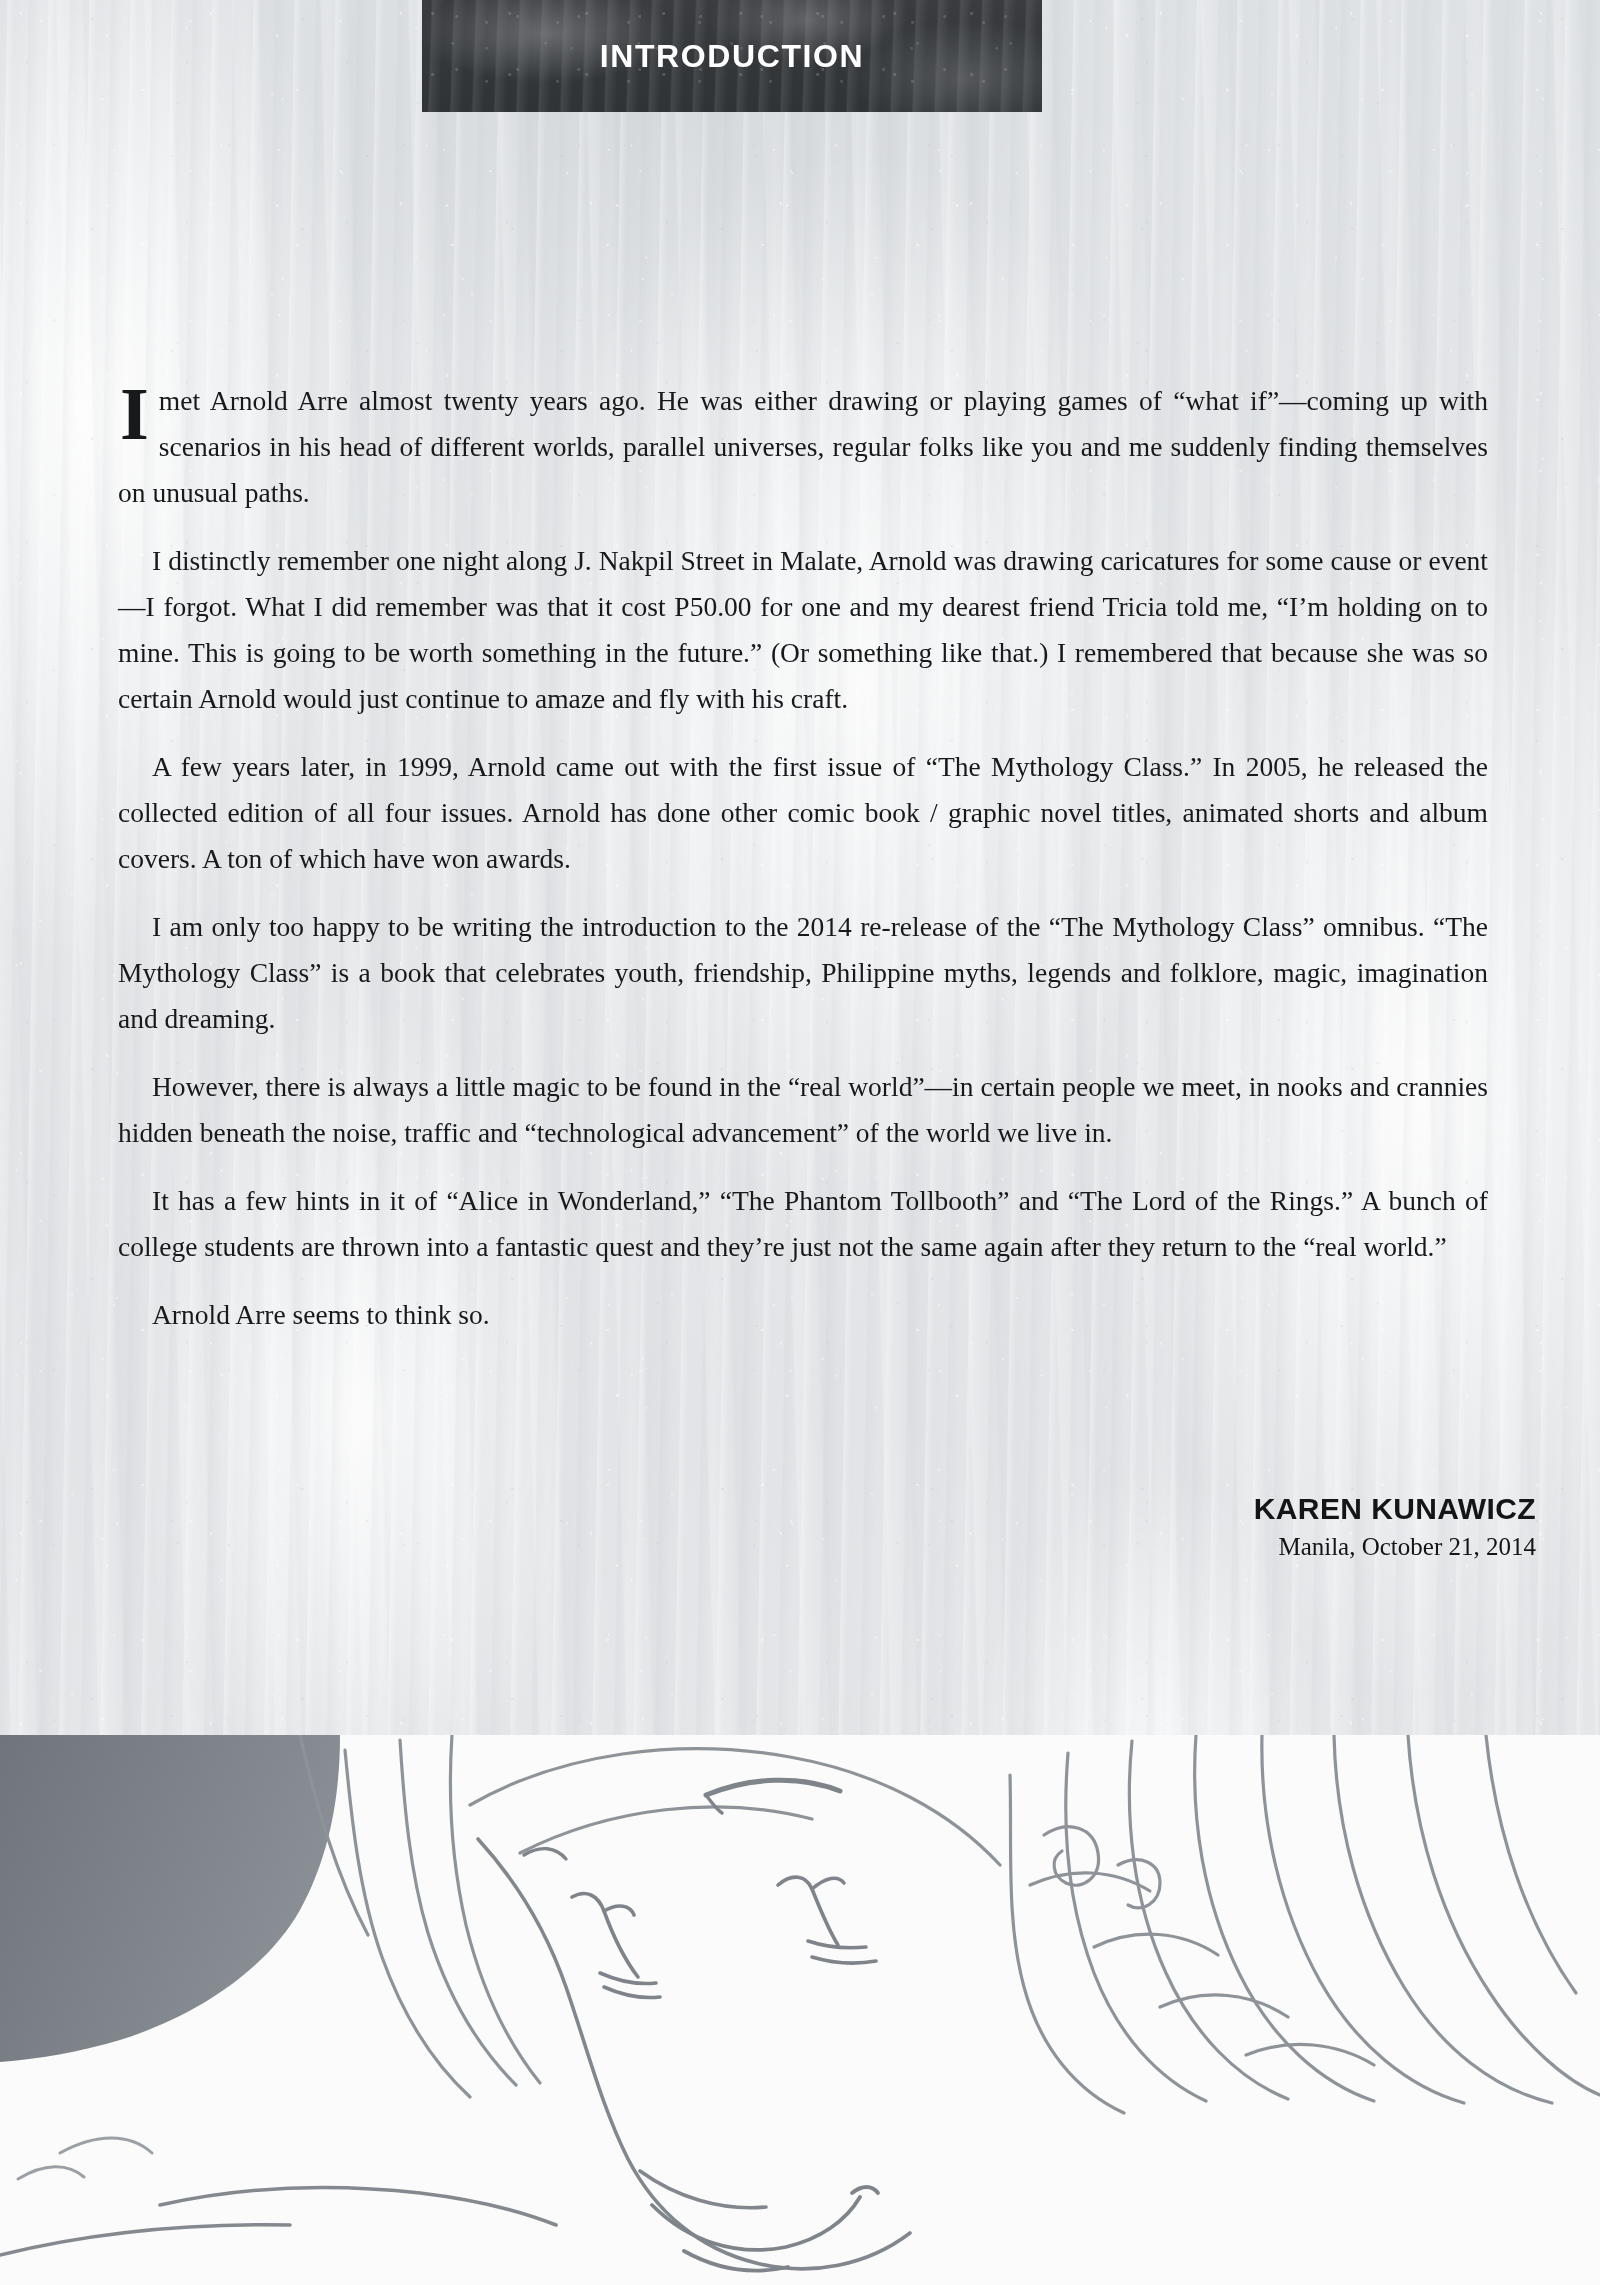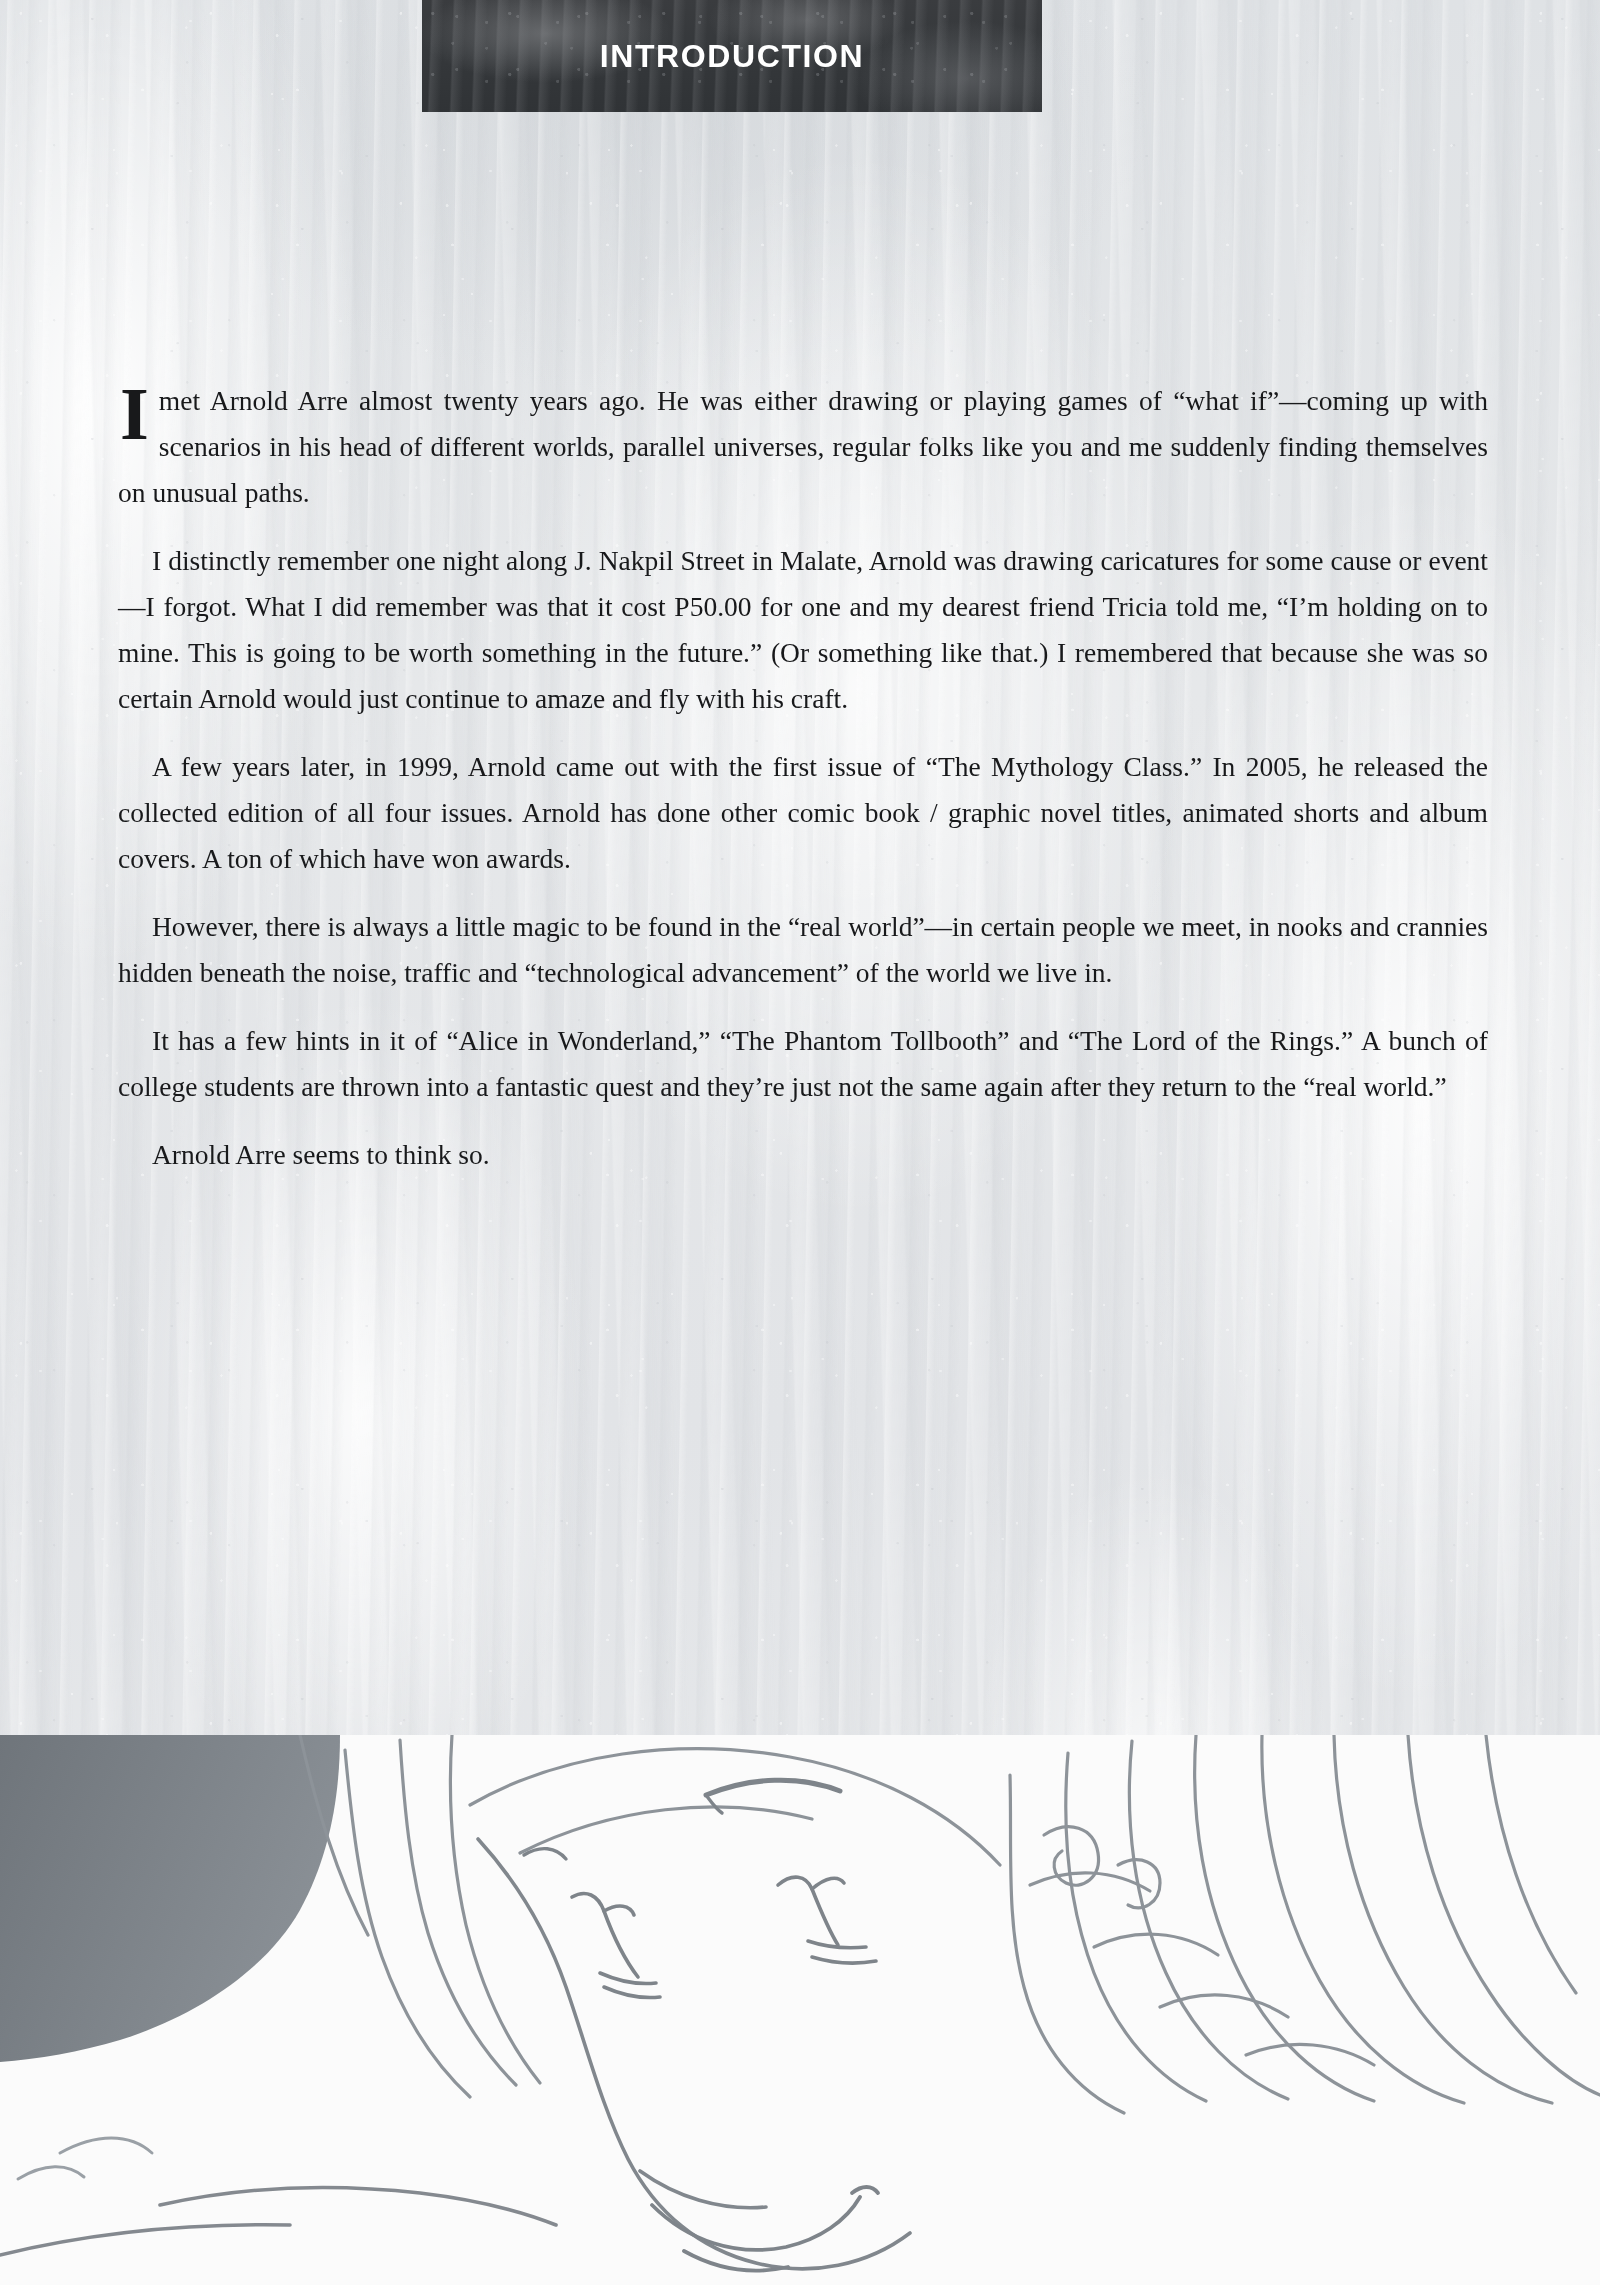--- a/index.html
+++ b/index.html
@@ -212,29 +212,34 @@
   </div>
 
   <div class="content">
 
     <p class="para first"><span class="dropcap">I</span><span>met Arnold Arre almost twenty years ago. He was either drawing or playing games of “what if”—coming up with scenarios in his head of different worlds, parallel universes, regular folks like you and me suddenly finding themselves on unusual paths.</span></p>
 
     <p class="para">I distinctly remember one night along J. Nakpil Street in Malate, Arnold was drawing caricatures for some cause or event—I forgot.  What I did remember was that it cost P50.00 for one and my dearest friend Tricia told me, “I’m holding on to mine.  This is going to be worth something in the future.” (Or something like that.)  I remembered that because she was so certain Arnold would just continue to amaze and fly with his craft.</p>
 
     <p class="para">A few years later, in 1999, Arnold came out with the first issue of “The Mythology Class.” In 2005, he released the collected edition of all four issues. Arnold has done other comic book / graphic novel titles, animated shorts and album covers.  A ton of which have won awards.</p>
 
+    <p class="para">I am only too happy to be writing the introduction to the 2014 re-release of the “The Mythology Class” omnibus.  “The Mythology Class” is a book that celebrates youth, friendship, Philippine myths, legends and folklore, magic, imagination and dreaming.</p>
 
     <p class="para">However, there is always a little magic to be found in the “real world”—in certain people we meet, in nooks and crannies hidden beneath the noise, traffic and “technological advancement” of the world we live in.</p>
 
     <p class="para">It has a few hints in it of “Alice in Wonderland,” “The Phantom Tollbooth” and “The Lord of the Rings.” A bunch of college students are thrown into a fantastic quest and they’re just not the same again after they return to the “real world.”</p>
 
     <p class="para">Arnold Arre seems to think so.</p>
 
   </div>
 
+  <div class="signature">
+    <div class="sig-name">KAREN KUNAWICZ</div>
+    <div class="sig-place">Manila, October 21, 2014</div>
+  </div>
 
   <div class="illustration">
     <svg viewBox="0 0 1600 550" preserveAspectRatio="none">
       <defs>
         <linearGradient id="shadeGrad" x1="0" y1="0" x2="1" y2="0.4">
           <stop offset="0%" stop-color="#6f757b"></stop>
           <stop offset="100%" stop-color="#8a9096"></stop>
         </linearGradient>
       </defs>
 

